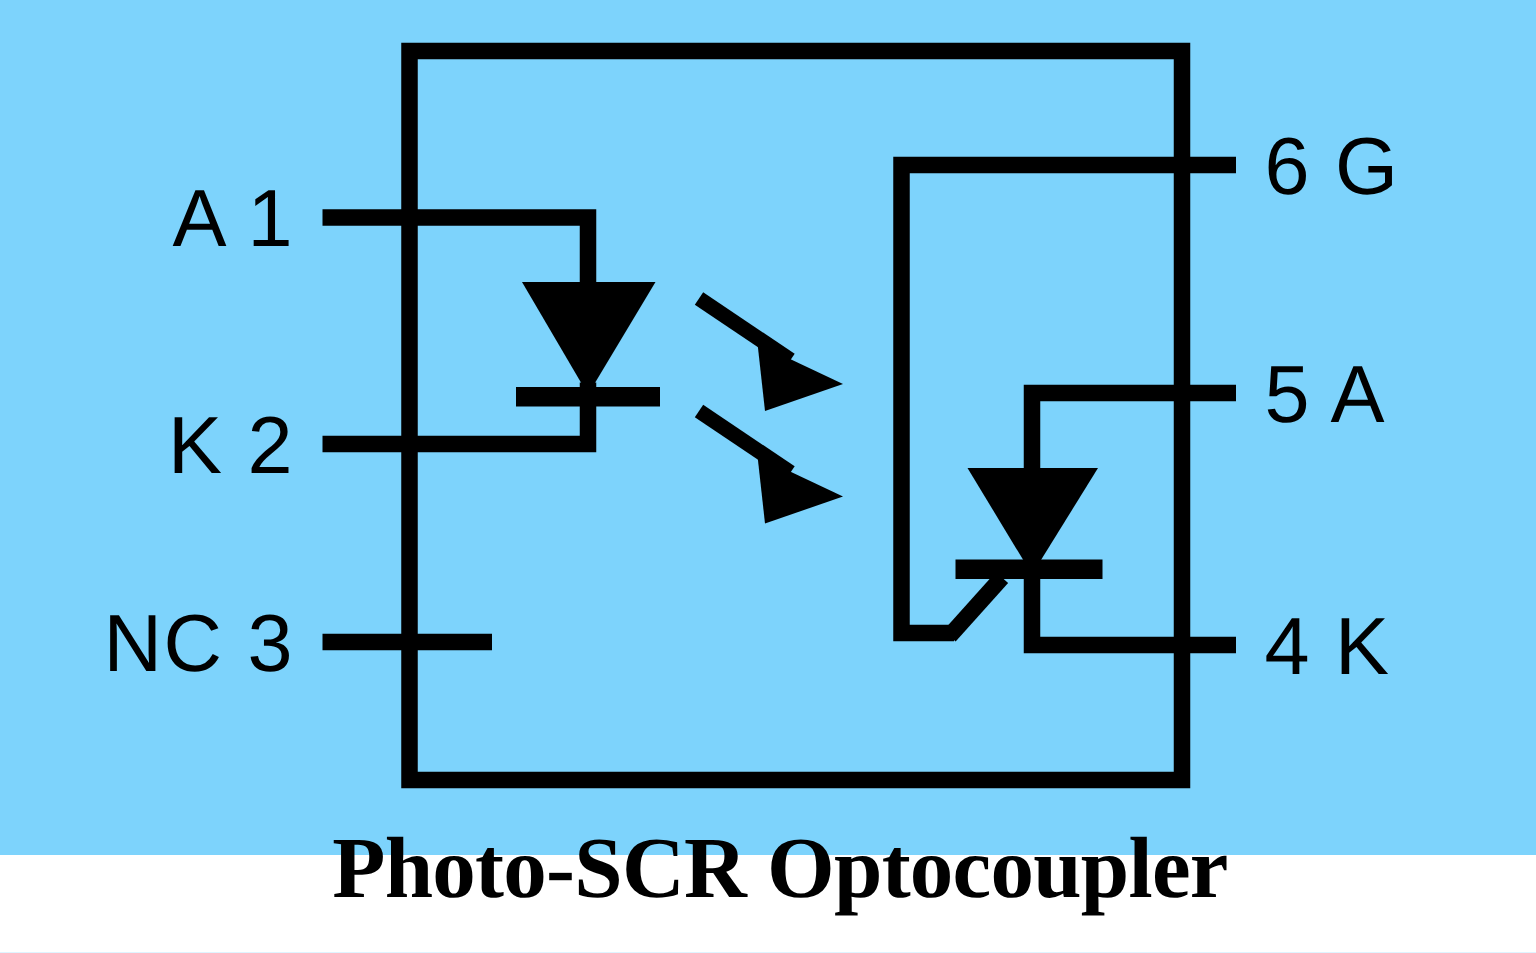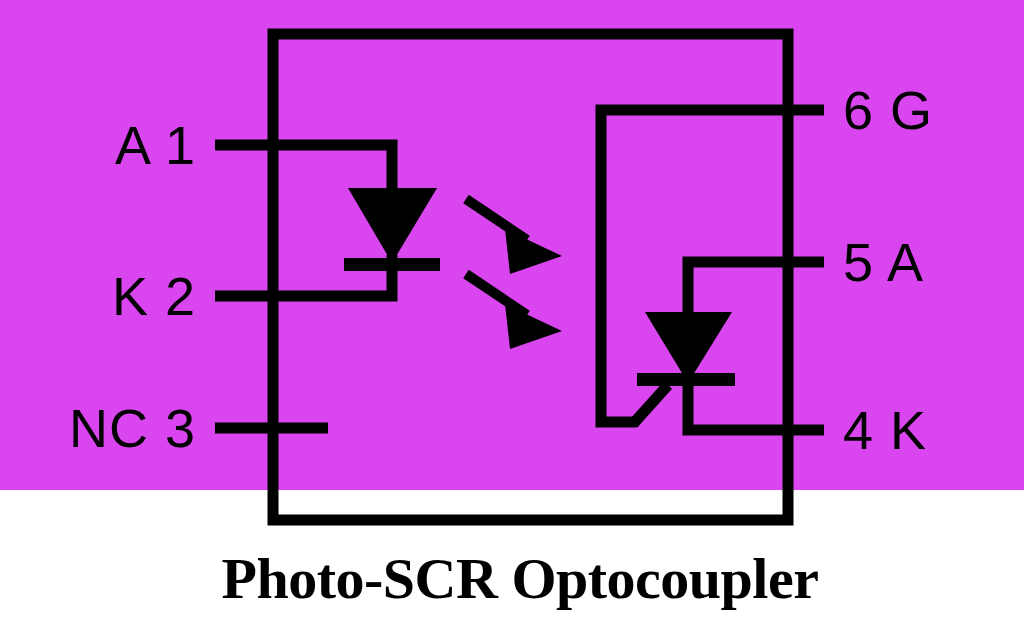--- a/index.html
+++ b/index.html
@@ -9,22 +9,22 @@
   }
   body {
     width: 1024px;
     height: 635px;
     font-family: "Liberation Sans", sans-serif;
     overflow: hidden;
   }
   #diagram-root {
     position: relative;
     width: 1024px;
-    height: 490px;
-    background: #d946ef;
+    height: 570px;
+    background: #7dd3fc;
   }
   svg#schematic {
     display: block;
     width: 1024px;
     height: 635px;
   }
   .wire {
     stroke: #000000;
     stroke-width: 11;
     stroke-linecap: butt;

